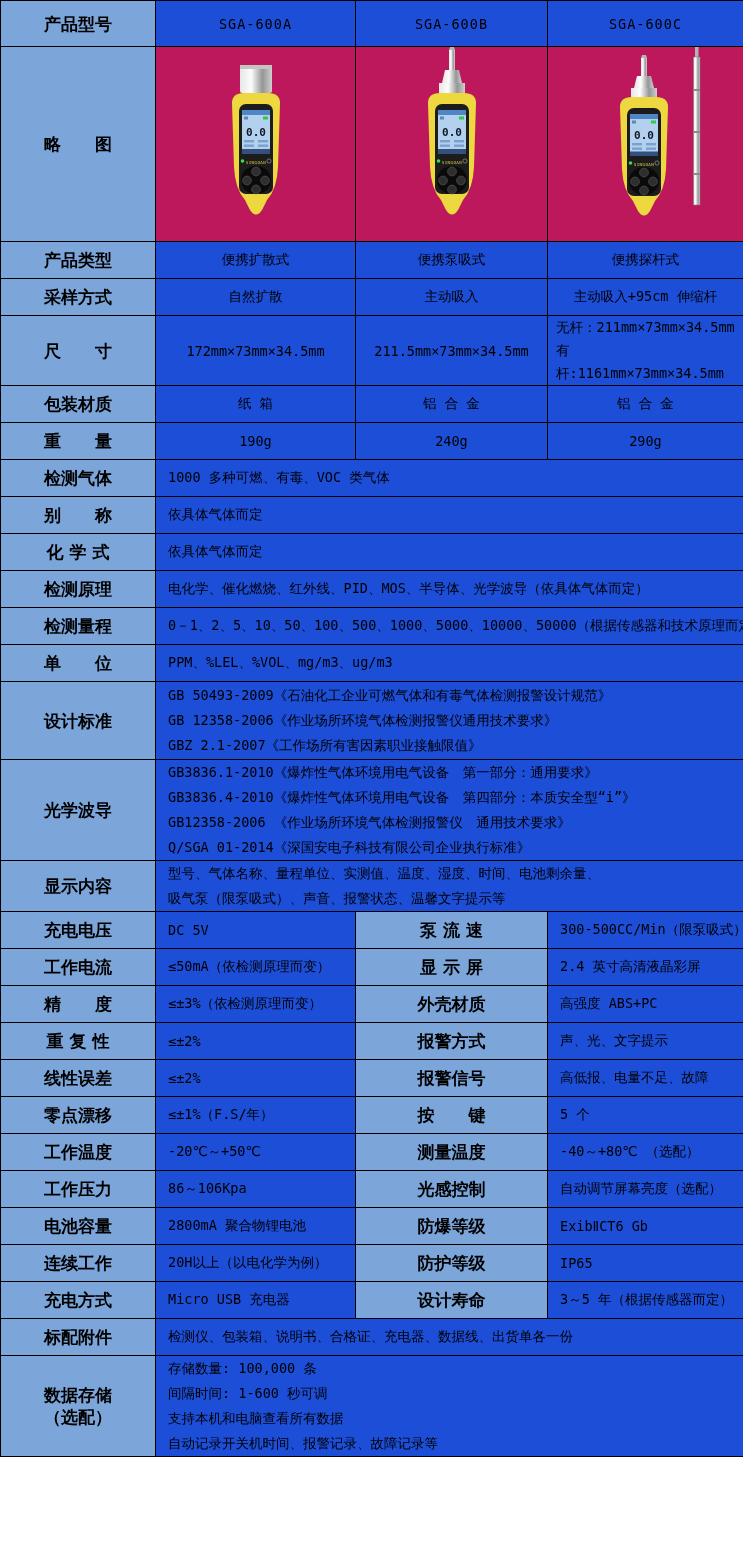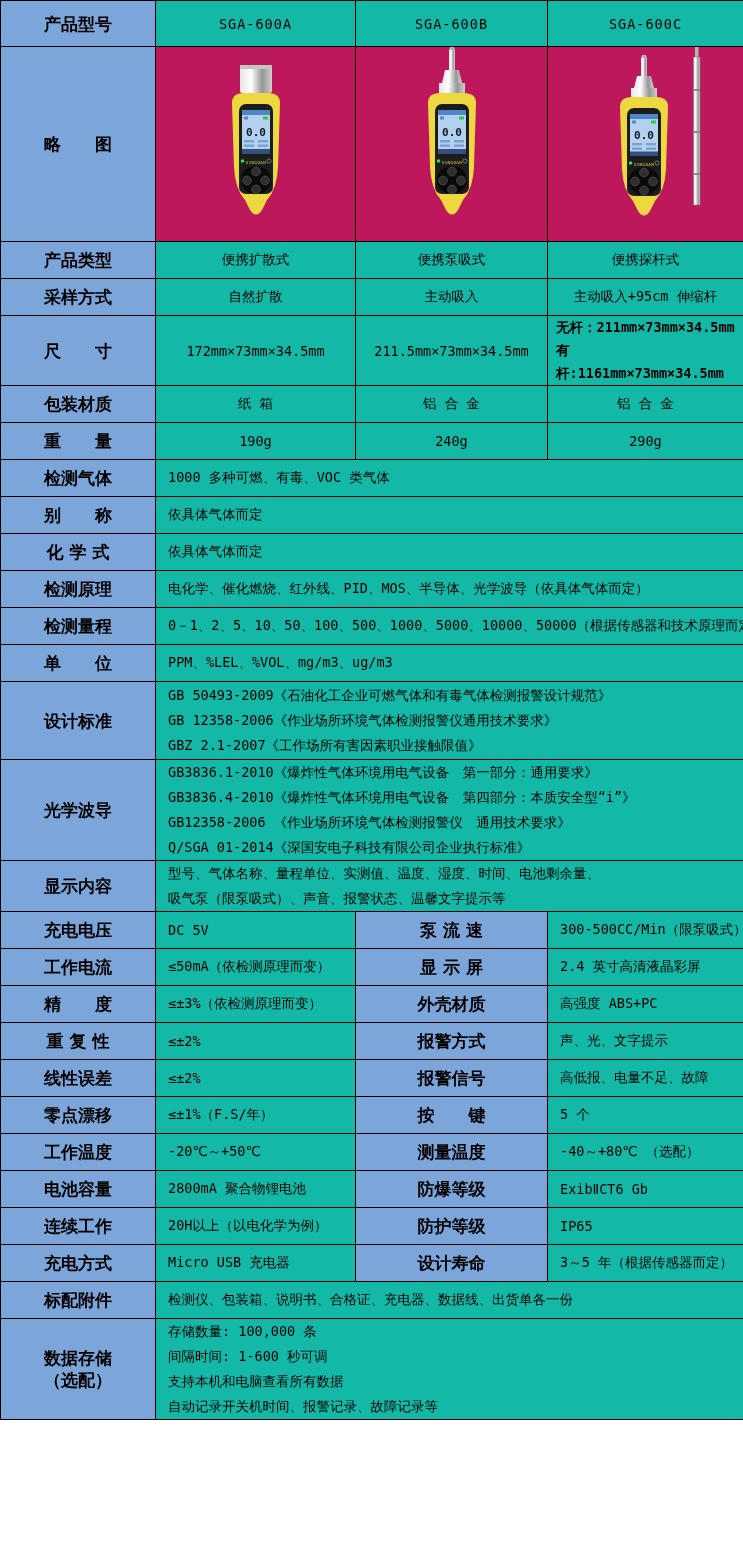--- a/index.html
+++ b/index.html
@@ -20,30 +20,30 @@
     overflow:hidden;
   }
   td.label {
     background:#7CA5D9;
     font-weight:bold;
     font-size:17px;
     text-align:center;
     line-height:22px;
   }
   td.val {
-    background:#14b8a6;
+    background:#1d4ed8;
     font-size:13.5px;
     font-family:"DejaVu Sans Mono","DejaVu Sans",sans-serif;
   }
   td.val.center { text-align:center; }
   td.val.left   { padding:0 8px 0 12px; }
   td.img { background:#be185d; text-align:center; vertical-align:middle; }
   .nowrap { white-space:nowrap; }
   .pre    { white-space:pre-line; }
-  .lh23   { line-height:23px;font-weight:bold; }
+  .lh23   { line-height:23px; }
   .lh25   { line-height:25px; }
   .model  { font-size:15px; letter-spacing:1px; }
   
   .h38{height:46px}.h199{height:188px}.h37{height:37px}.h50{height:50px}
   .h78{height:78px}.h101{height:101px}.h51{height:51px}.h100{height:100px}
   svg.device { display:inline-block; }
   svg.device text { font-family:"DejaVu Sans Mono","DejaVu Sans",sans-serif; }
 </style>
 </head>
 <body>
@@ -323,20 +323,26 @@
     <td class="label">按　　键</td>
     <td class="val left nowrap">5 个</td>
   </tr>
   <tr class="h37">
     <td class="label">工作温度</td>
     <td class="val left nowrap">-20℃～+50℃</td>
     <td class="label">测量温度</td>
     <td class="val left nowrap">-40～+80℃ （选配）</td>
   </tr>
   <tr class="h37">
+    <td class="label">工作压力</td>
+    <td class="val left nowrap">86～106Kpa</td>
+    <td class="label">光感控制</td>
+    <td class="val left nowrap">自动调节屏幕亮度（选配）</td>
+  </tr>
+  <tr class="h37">
     <td class="label">电池容量</td>
     <td class="val left nowrap">2800mA 聚合物锂电池</td>
     <td class="label">防爆等级</td>
     <td class="val left nowrap">ExibⅡCT6 Gb</td>
   </tr>
   <tr class="h37">
     <td class="label">连续工作</td>
     <td class="val left nowrap">20H以上（以电化学为例）</td>
     <td class="label">防护等级</td>
     <td class="val left nowrap">IP65</td>

